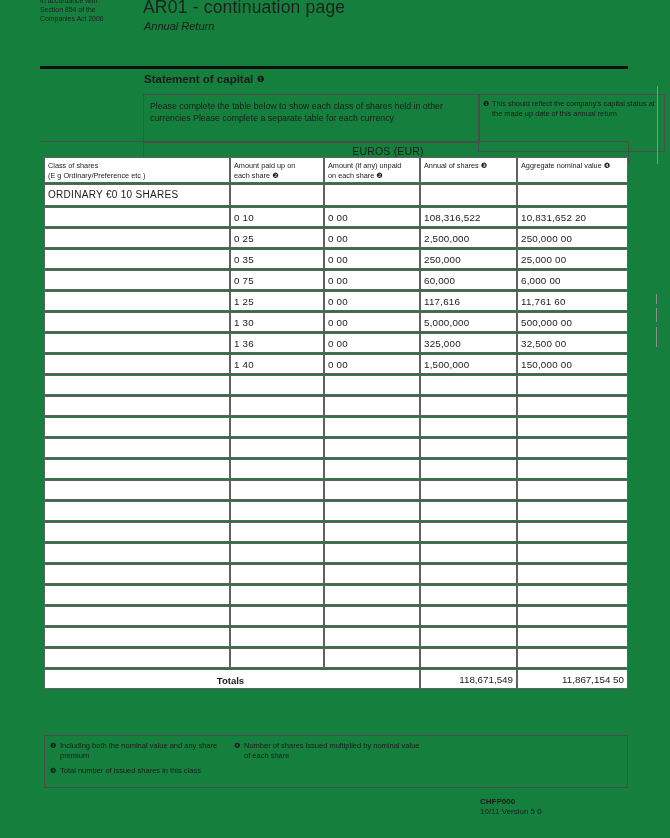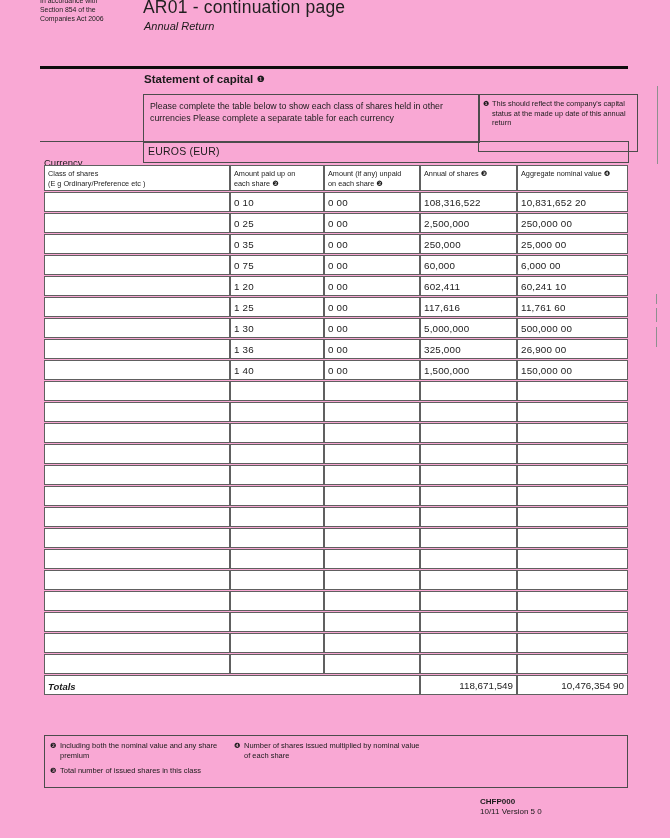--- a/index.html
+++ b/index.html
@@ -1,17 +1,17 @@
 <!DOCTYPE html>
 <html><head>
 <meta charset="utf-8">
 <style>
   html,body { margin:0; padding:0; background:#ffffff; }
   .page {
-    position:relative; width:670px; height:838px; background:#f9a8d4;
+    position:relative; width:670px; height:838px; background:#15803d;
     overflow:hidden; color:#1b1b1b;
     font-family:"Liberation Sans","DejaVu Sans",sans-serif;
   }
   .abs { position:absolute; }
 
   
   .statute { left:40px; top:-3px; width:102px; font-size:6.9px; line-height:8.8px; color:#222; }
   .title   { left:143px; top:-3px; font-size:17.5px; line-height:21px; color:#1f1f1f; letter-spacing:0.2px; }
   .subtitle{ left:144px; top:20px; font-size:11px; line-height:13px;font-style:italic; }
   .subnote { left:144px; top:34px; font-size:9px; line-height:11px; }
@@ -20,49 +20,49 @@
   .rule { left:40px; top:66px; width:588px; height:3px; background:#0d0d0d; }
 
   .sec-head { left:144px; top:73px; font-size:11.5px; font-weight:bold; }
   .sec-head .mk { font-size:9px; font-weight:normal; position:relative; top:-1px; }
 
   .instr-box {
     left:143px; top:94px; width:337px; height:49px; box-sizing:border-box;
     border:1px solid #4c4c4c; font-size:8.8px; line-height:11.5px; padding:6px 7px 0 6px;
   }
   .note-box {
-    left:478px; top:94px; width:160px; height:58px; box-sizing:border-box;
+    left:478px; top:94px; width:187px; height:58px; box-sizing:border-box;
     border:1px solid #4c4c4c; font-size:7.4px; line-height:9.6px; padding:4px 3px 0 4px;
   }
   .hang { display:flex; }
   .hang .mk { flex:0 0 9px; font-size:7px; }
 
   .curr-line { left:40px; top:141px; width:588px; height:1px; background:#4c4c4c; }
   .curr-label{ left:44px; top:146px; font-size:9.5px;margin-top:11px; }
   .curr-box  {
     left:143px; top:141px; width:486px; height:22px; box-sizing:border-box;
-    border:1px solid #4c4c4c; font-size:10.5px; padding:3px 0 0 4px; letter-spacing:0.2px;
+    border:1px solid #4c4c4c; font-size:10.5px; padding:3px 0 0 4px; letter-spacing:0.2px;text-align:center;
   }
 
   
-  .tbl-wrap { left:44px; top:164px; }
+  .tbl-wrap { left:44px; top:156px; }
   table.tbl { border-collapse:separate; border-spacing:0 1px; table-layout:fixed; width:584px; }
   table.tbl th, table.tbl td {
     box-sizing:border-box; border:1px solid #606060; vertical-align:top;
     padding:1px 3px; overflow:hidden; background:#fff;
   }
   table.tbl thead th {
     height:26px; font-size:7.3px; font-weight:normal; text-align:left;
     line-height:9.6px; padding-top:3px; color:#1b1b1b;
   }
   tr.classrow td { height:22px; font-size:10px; padding-top:4px; letter-spacing:0.3px; }
   tr.r td  { height:20px; font-size:9.8px; padding-top:4px; letter-spacing:0.2px; }
   tr.totals td { height:20px; font-size:9.8px; padding-top:4px;text-align:right; }
   tr.totals td.t-label {
-    text-align:left; font-weight:bold; font-size:9.5px; padding-right:6px; padding-top:5px;font-style:italic;
+    text-align:center; font-weight:bold; font-size:9.5px; padding-right:6px; padding-top:5px;
   }
 
   
   .fn-box { left:44px; top:735px; width:584px; height:53px; box-sizing:border-box; border:1px solid #4c4c4c; }
   .fn { position:absolute; font-size:7.5px; line-height:9.8px; }
   .fn .mk { flex:0 0 10px; font-size:7.2px; }
   .fn2 { left:5px;  top:5px;  width:190px; }
   .fn3 { left:5px;  top:30px; width:235px; }
   .fn4 { left:189px; top:5px; width:190px; }
 
@@ -135,20 +135,27 @@
           </th>
           <th>
             <span style="display:block">Annual of shares ❸</span>
           </th>
           <th>
             <span style="display:block">Aggregate nominal value ❹</span>
           </th>
         </tr>
       </thead>
       <tbody>
+        <tr class="classrow">
+          <td>ORDINARY €0 10 SHARES</td>
+          <td></td>
+          <td></td>
+          <td></td>
+          <td></td>
+        </tr>
         <tr class="r">
           <td></td>
           <td>0 10</td>
           <td>0 00</td>
           <td>108,316,522</td>
           <td>10,831,652 20</td>
         </tr>
         <tr class="r">
           <td></td>
           <td>0 25</td>
@@ -165,45 +172,38 @@
         </tr>
         <tr class="r">
           <td></td>
           <td>0 75</td>
           <td>0 00</td>
           <td>60,000</td>
           <td>6,000 00</td>
         </tr>
         <tr class="r">
           <td></td>
-          <td>1 20</td>
-          <td>0 00</td>
-          <td>602,411</td>
-          <td>60,241 10</td>
-        </tr>
-        <tr class="r">
-          <td></td>
           <td>1 25</td>
           <td>0 00</td>
           <td>117,616</td>
           <td>11,761 60</td>
         </tr>
         <tr class="r">
           <td></td>
           <td>1 30</td>
           <td>0 00</td>
           <td>5,000,000</td>
           <td>500,000 00</td>
         </tr>
         <tr class="r">
           <td></td>
           <td>1 36</td>
           <td>0 00</td>
           <td>325,000</td>
-          <td>26,900 00</td>
+          <td>32,500 00</td>
         </tr>
         <tr class="r">
           <td></td>
           <td>1 40</td>
           <td>0 00</td>
           <td>1,500,000</td>
           <td>150,000 00</td>
         </tr>
         <tr class="r">
             <td></td>
@@ -299,21 +299,21 @@
           <tr class="r">
             <td></td>
             <td></td>
             <td></td>
             <td></td>
             <td></td>
           </tr>
           <tr class="totals">
           <td colspan="3" class="t-label">Totals</td>
           <td>118,671,549</td>
-          <td>10,476,354 90</td>
+          <td>11,867,154 50</td>
         </tr>
       </tbody>
     </table>
   </div>
 
   <div class="abs fn-box">
     <div class="fn fn2 hang">
       <span class="mk">❷</span>
       <span>Including both the nominal value and any share premium</span>
     </div>

